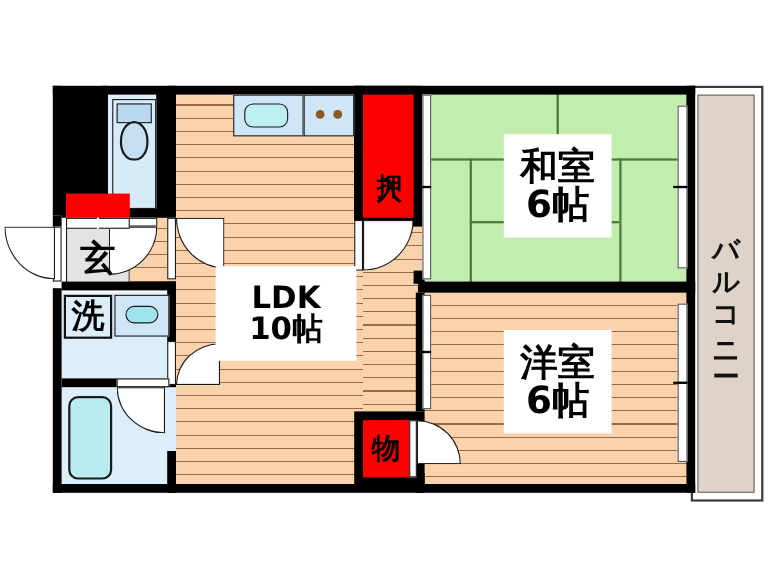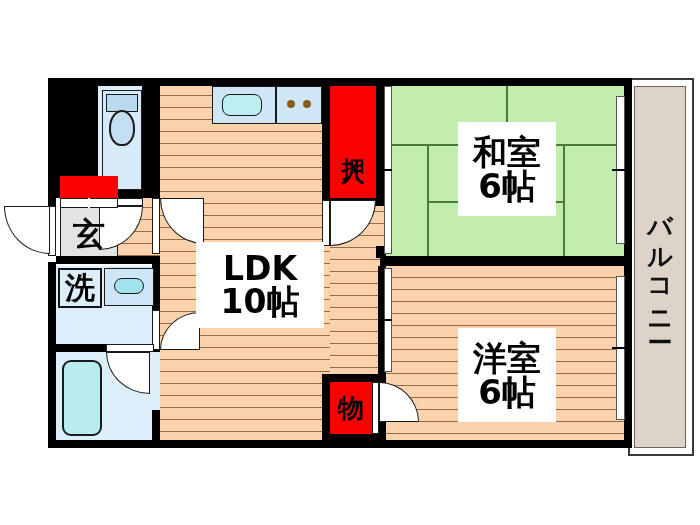--- a/index.html
+++ b/index.html
@@ -78,21 +78,21 @@
     font-weight: bold;
     color: #000000;
     line-height: 1.0;
     white-space: pre-line;
   }
   .lbl-room {
     background: #ffffff;
     font-size: 34px;
     letter-spacing: 0px;
   }
-  .lbl-ldk { font-size: 33px; }
+  .lbl-ldk { font-size: 28px; }
   .lbl-vert {
     writing-mode: vertical-rl;
     text-orientation: upright;
     background: transparent;
     font-size: 23px;
     letter-spacing: 2px;
   }
   .lbl-small {
     background: transparent;
     font-size: 21px;
@@ -286,16 +286,16 @@
   <div class="abs slider" style="left:384px; top:268px; width:8px; height:52px;"></div>
   <div class="abs slider" style="left:384px; top:320px; width:8px; height:52px;"></div>
   <div class="abs thinline" style="left:380px; top:319px; width:12px; height:2px;"></div>
 
   <div class="abs lbl lbl-room lbl-ldk" style="left:196px; top:242px; width:128px; height:86px;">LDK
 10帖</div>
 
   <div class="abs lbl lbl-room" style="left:458px; top:122px; width:98px; height:94px;">和室
 6帖</div>
 
-  <div class="abs lbl lbl-room" style="left:458px; top:300px; width:98px; height:94px;margin-top:28px;">洋室
+  <div class="abs lbl lbl-room" style="left:458px; top:300px; width:98px; height:94px;">洋室
 6帖</div>
 
 </div>
 
 </body></html>

